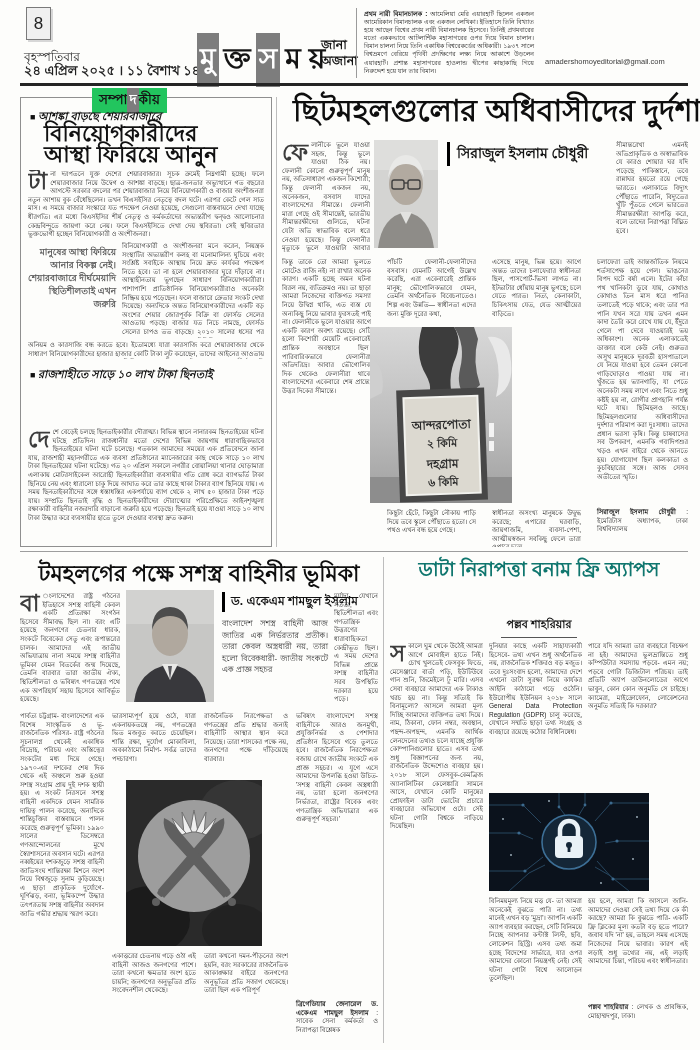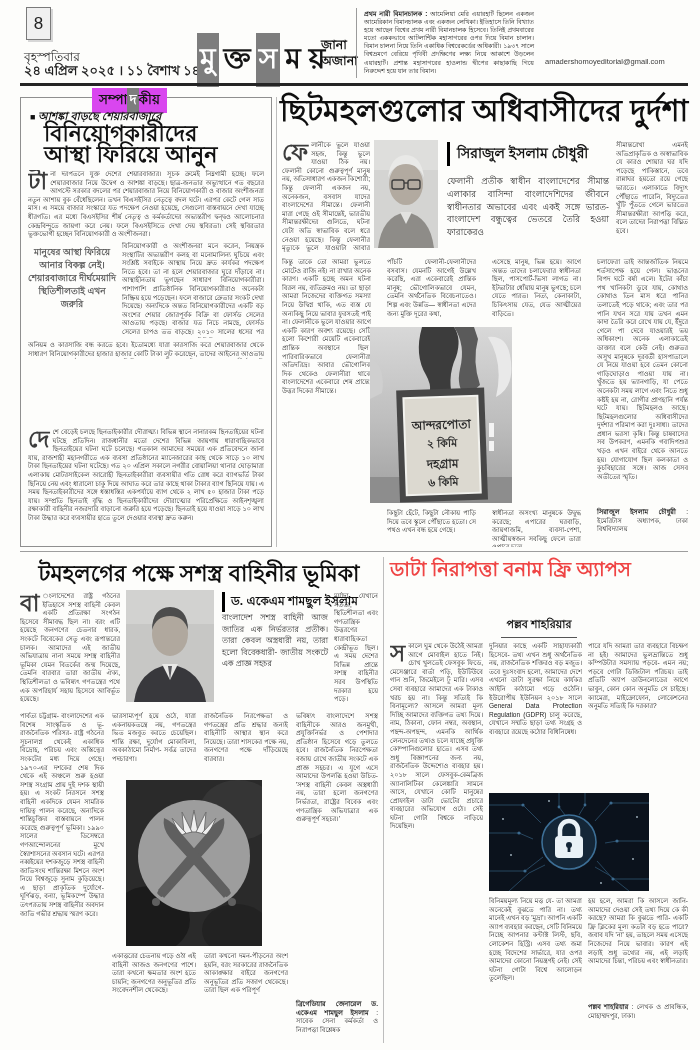--- a/index.html
+++ b/index.html
@@ -39,43 +39,43 @@
   
   .body-text { font-size:6.5px; line-height:8.6px; text-align:justify; color:#1c1c1c; overflow:hidden; }
   .dropcap { float:left; font-size:23px; line-height:23px; font-weight:bold; color:#3c3c3c; padding-right:3px; }
   .kicker { font-size:11px; font-weight:bold; color:#111; white-space:nowrap;font-style:italic; }
   .kicker::before { content:"■ "; font-size:9px; }
   .footer-credit { font-size:6.5px; line-height:8.6px; text-align:justify; color:#1c1c1c; }
   .footer-credit b { font-size:6.6px; }
 
   
   .edit-box { left:20px; top:97px; width:252px; height:450px; border:1px solid #8f8f8f; background:#fdfdfb; }
-  .edit-label { left:92px; top:88px; background:#d946ef; padding:0 7px; font-size:13.5px;
+  .edit-label { left:92px; top:88px; background:#22c55e; padding:0 7px; font-size:13.5px;
     font-weight:bold; color:#141414; display:flex; align-items:center; }
   .edit-label .hl-box { background:#7d7d7d; color:#fff; padding:1px 2px; }
   .e-headline { font-weight:bold; font-size:22px; line-height:20.5px; color:#111; }
-  .pull-quote { font-size:9px; line-height:13px; font-weight:bold; color:#5c5c5c; text-align:center; }
+  .pull-quote { font-size:9px; line-height:13px; font-weight:bold; color:#5c5c5c; text-align:right; }
 
   
   .v-rule { width:1px; background:#bdbdbd; }
   .h-rule { height:1px; background:#9d9d9d; }
-  .m-headline { left:280px; top:91px; width:408px; font-size:30px; line-height:40px;
+  .m-headline { left:293px; top:91px; width:408px; font-size:30px; line-height:40px;
     font-weight:bold; text-align:center; white-space:nowrap; color:#0e0e0e; }
   .byline { font-size:14px; font-weight:bold; border-left:3.5px solid #000; padding-left:7px; white-space:nowrap; color:#111; }
   .intro { margin-top:9px; font-size:8.7px; line-height:12.8px; text-align:justify; color:#2d2d2d; }
   .photo-frame { overflow:hidden; }
   .photo-frame svg { display:block; }
 
   
   .a-headline { left:20px; top:556px; width:358px; font-size:22px; font-weight:bold;
     text-align:center; white-space:nowrap; color:#0e0e0e; }
   .byline-sm { font-size:12px; font-weight:bold; border-left:3px solid #000; padding-left:6px; white-space:nowrap; color:#111; }
-  .intro-sm { margin-top:0; font-size:8px; line-height:11.5px; text-align:justify; color:#2d2d2d;font-family:Liberation Serif, serif; }
+  .intro-sm { margin-top:6px; font-size:8px; line-height:11.5px; text-align:justify; color:#2d2d2d; }
   .d-headline { left:390px; top:556px; width:298px; font-size:19.5px; line-height:27px;
-    font-weight:bold; color:#ef4444; }
+    font-weight:bold; text-align:center; color:#0f766e; }
   .d-author-wrap { left:390px; top:614px; width:298px; text-align:center; }
   .d-author { display:inline-block; font-size:11px; font-weight:bold; color:#111;
     padding:0 6px 2px; border-bottom:1px solid #555; }
 </style>
 </head>
 <body>
 
 <div class="page">
 
   <div class="abs pagenum-box">
@@ -115,20 +115,21 @@
 
   <div class="abs kicker" style="left:30px; top:108px;">আশঙ্কা বাড়ছে শেয়ারবাজারে</div>
   <div class="abs e-headline" style="left:44px; top:124px; width:205px;">বিনিয়োগকারীদের আস্থা ফিরিয়ে আনুন</div>
   <div class="abs body-text" style="left:28px; top:170px; width:236px; height:68px;">
     <span class="dropcap">টা</span><span>না দরপতনে যুক্ত দেশের শেয়ারবাজার। সূচক ক্রমেই নিম্নগামী হচ্ছে। ফলে শেয়ারবাজার নিয়ে উদ্বেগ ও আশঙ্কা বাড়ছে। ছাত্র-জনতার অভ্যুত্থানে গত বছরের আগস্টে সরকার বদলের পর শেয়ারবাজার নিয়ে বিনিয়োগকারী ও বাজার অংশীজনরা নতুন আশায় বুক বেঁধেছিলেন। তখন বিএসইসির নেতৃত্বে বদল ঘটে। এরপর কেটে গেল সাত মাস। এ সময়ে বাজার সংস্কারে যত পদক্ষেপ নেওয়া হয়েছে, সেগুলো বাস্তবায়নে দেখা যাচ্ছে ধীরগতি। এর মধ্যে বিএসইসির শীর্ষ নেতৃত্ব ও কর্মকর্তাদের অভ্যন্তরীণ দ্বন্দ্বও আলোচনার কেন্দ্রবিন্দুতে জায়গা করে নেয়। ফলে বিএসইসিতে দেখা দেয় স্থবিরতা। সেই স্থবিরতার ভুক্তভোগী হচ্ছেন বিনিয়োগকারী ও অংশীজনরা।</span>
   </div>
   <div class="abs pull-quote" style="left:28px; top:246px; width:88px; height:92px;">মানুষের আস্থা ফিরিয়ে আনার বিকল্প নেই। শেয়ারবাজারে দীর্ঘমেয়াদি স্থিতিশীলতাই এখন জরুরি</div>
   <div class="abs body-text" style="left:122px; top:242px; width:142px; height:96px;">বিনিয়োগকারী ও অংশীজনরা মনে করেন, নিয়ন্ত্রক সংস্থাটির অভ্যন্তরীণ কলহ বা মনোমালিন্য ঘুচিয়ে এবং সংশ্লিষ্ট সবাইকে আস্থায় নিয়ে দ্রুত কার্যকর পদক্ষেপ নিতে হবে। তা না হলে শেয়ারবাজার ঘুরে দাঁড়াবে না। আস্থাহীনতায় ভুগছেন সাধারণ বিনিয়োগকারীরা। পাশাপাশি প্রাতিষ্ঠানিক বিনিয়োগকারীরাও অনেকটা নিষ্ক্রিয় হয়ে পড়েছেন। ফলে বাজারে ক্রেতার সংকট দেখা দিয়েছে। অন্যদিকে অন্তত বিনিয়োগকারীদের একটি বড় অংশের শেয়ার জোরপূর্বক বিক্রি বা ফোর্সড সেলের আওতায় পড়ছে। বাজার যত নিচে নামছে, ফোর্সড সেলের চাপও তত বাড়ছে। ২০১০ সালের ধসের পর থেকে শেয়ারবাজারে এমন পরিস্থিতি চলছে। মাঝেমধ্যে অবশ্য বিদ্যুৎ ঝলকের মতো সূচক ঘুরে দাঁড়ায়, কিন্তু তা স্থায়ী হয় না।</div>
   <div class="abs body-text" style="left:28px; top:341px; width:236px; height:18px;">অনিয়ম ও কারসাজি বন্ধ করতে হবে। ইতোমধ্যে যারা কারসাজি করে শেয়ারবাজার থেকে সাধারণ বিনিয়োগকারীদের হাজার হাজার কোটি টাকা লুট করেছেন, তাদের আইনের আওতায় আনতে হবে। অর্থাৎ মানুষের আস্থা ফিরিয়ে আনার বিকল্প নেই। শেয়ারবাজারে দীর্ঘমেয়াদি স্থিতিশীলতাই এখন জরুরি।</div>
 
+  <div class="abs kicker" style="left:30px; top:366px;">রাজশাহীতে সাড়ে ১০ লাখ টাকা ছিনতাই</div>
   <div class="abs body-text" style="left:28px; top:428px; width:236px; height:112px;">
     <span class="dropcap">দে</span><span>শে বেড়েই চলছে ছিনতাইকারীর দৌরাত্ম্য। বিভিন্ন স্থানে নানারকম ছিনতাইয়ের ঘটনা ঘটছে প্রতিদিন। রাজধানীর মতো দেশের বিভিন্ন জায়গায় ধারাবাহিকভাবে ছিনতাইয়ের ঘটনা ঘটে চলেছে। গতকাল আমাদের সময়ের এক প্রতিবেদনে জানা যায়, রাজশাহী মহানগরীতে এক ব্যবসা প্রতিষ্ঠানের ম্যানেজারের কাছ থেকে সাড়ে ১০ লাখ টাকা ছিনতাইয়ের ঘটনা ঘটেছে। গত ২০ এপ্রিল সকালে নগরীর বোয়ালিয়া থানার ঘোড়ামারা এলাকায় মোটরসাইকেল আরোহী ছিনতাইকারীরা ব্যবসায়ীর গতি রোধ করে ব্যাগভর্তি টাকা ছিনিয়ে নেয় এবং ধারালো চাকু দিয়ে আঘাত করে তার কাছে থাকা টাকার ব্যাগ ছিনিয়ে যায়। এ সময় ছিনতাইকারীদের সঙ্গে ধস্তাধস্তির একপর্যায়ে ব্যাগ থেকে ২ লাখ ৫০ হাজার টাকা পড়ে যায়। সম্প্রতি ছিনতাই বৃদ্ধি ও ছিনতাইকারীদের দৌরাত্ম্যের পরিপ্রেক্ষিতে আইনশৃঙ্খলা রক্ষাকারী বাহিনীর নজরদারি বাড়ানো জরুরি হয়ে পড়েছে। ছিনতাই হয়ে যাওয়া সাড়ে ১০ লাখ টাকা উদ্ধার করে ব্যবসায়ীর হাতে তুলে দেওয়ার ব্যবস্থা দ্রুত করুন।</span>
   </div>
 
   <div class="abs v-rule" style="left:276px; top:97px; height:450px;"></div>
 
   <div class="abs m-headline">ছিটমহলগুলোর অধিবাসীদের দুর্দশা</div>
 
   <div class="abs body-text" style="left:282px; top:141px; width:88px; height:112px;">
     <span class="dropcap">ফে</span><span>লানীকে ভুলে যাওয়া সহজ, কিন্তু ভুলে যাওয়া ঠিক নয়। ফেলানী কোনো গুরুত্বপূর্ণ মানুষ নয়, অতিসাধারণ একজন কিশোরী; কিন্তু ফেলানী একজন নয়, অনেকজন, বসবাস যাদের বাংলাদেশের সীমান্তে। ফেলানী মারা গেছে ওই সীমান্তেই, ভারতীয় সীমান্তরক্ষীদের গুলিতে, ঘটনা যেটা অতি স্বাভাবিক বলে ধরে নেওয়া হয়েছে। কিন্তু ফেলানীর মৃত্যুকে ভুলে যাওয়াটা আবার সহজও নয় এবং ঠিকও নয়। কেননা তার মৃত্যু একটি প্রতীকী ঘটনা বটে।</span>
@@ -143,21 +144,20 @@
       <rect x="18" y="40" width="12" height="9" rx="2" fill="none" stroke="#3e3e3e" stroke-width="1.4"></rect>
       <rect x="34" y="40" width="12" height="9" rx="2" fill="none" stroke="#3e3e3e" stroke-width="1.4"></rect>
       <line x1="30" y1="43" x2="34" y2="43" stroke="#3e3e3e" stroke-width="1.4"></line>
       <path d="M4 108 Q8 76 32 72 Q56 76 60 108 Z" fill="#8e8c88"></path>
       <path d="M26 72 L32 84 L38 72 Z" fill="#e2e2e0"></path>
     </svg>
   </div>
 
   <div class="abs" style="left:447px; top:142px; width:162px;">
     <div class="byline">সিরাজুল ইসলাম চৌধুরী</div>
-    <div class="intro">ফেলানী প্রতীক স্বাধীন বাংলাদেশের সীমান্ত এলাকার বাসিন্দা বাংলাদেশিদের জীবনে স্বাধীনতার অভাবের এবং একই সঙ্গে ভারত-বাংলাদেশ বন্ধুত্বের ভেতরে তৈরি হওয়া ফারাকেরও</div>
   </div>
 
   <div class="abs body-text" style="left:616px; top:141px; width:72px; height:112px;">সীমান্তরেখা এমনই অতিপ্রাকৃতিক ও অস্বাভাবিক যে কারও শোয়ার ঘর যদি পড়েছে পাকিস্তানে, তবে রান্নাঘর হয়তো রয়ে গেছে ভারতে। এলাকাতে বিদ্যুৎ পৌঁছাতে পারেনি, বিদ্যুতের খুঁটি পুঁততে গেলে ভারতের সীমান্তরক্ষীরা আপত্তি করে, বলে তাদের নিরাপত্তা বিঘ্নিত হবে।</div>
 
   <div class="abs body-text" style="left:282px; top:258px; width:89px; height:288px;">কিন্তু তাকে তো আমরা ভুলতে মোটেও রাজি নই। না রাখার অনেক কারণ। একটি হচ্ছে অমন ঘটনা বিরল নয়, ব্যতিক্রমও নয়। তা ছাড়া আমরা নিজেদের ব্যক্তিগত সমস্যা নিয়ে উদ্বিগ্ন থাকি, এত ব্যস্ত যে অন্যকিছু নিয়ে ভাবার ফুরসতই পাই না। ফেলানীকে ভুলে যাওয়ার আগে একটি কারণ অবশ্য রয়েছে। সেটি হলো কিশোরী মেয়েটি একেবারেই প্রান্তিক অবস্থানে ছিল। পারিবারিকভাবে ফেলানীরা অতিদরিদ্র। আবার ভৌগোলিক দিক থেকেও ফেলানীরা থাকে বাংলাদেশের একেবারে শেষ প্রান্তে; উত্তর দিকের সীমান্তে।</div>
   <div class="abs body-text" style="left:387px; top:258px; width:89px; height:64px;">পাঁচটি ফেলানী-ফেলানীদের বসবাস। যেমনটি আগেই উল্লেখ করেছি, এরা একেবারেই প্রান্তিক মানুষ; ভৌগোলিকভাবে যেমন, তেমনি অর্থনৈতিক বিবেচনাতেও। শিল্প এবং উন্নতি— স্বাধীনতা এদের জন্য মুক্তি দূরের কথা,</div>
   <div class="abs body-text" style="left:492px; top:258px; width:89px; height:64px;">এসেছে মানুষ, ভিন্ন হয়ে। আগে অন্তত তাদের চলাফেরার স্বাধীনতা ছিল, পাসপোর্ট-ভিসা লাগত না। ইটভাটার ধোঁয়ায় মানুষ ভুগছে; চলে যেতে পারত। নিত্য, কেনাকাটা, চিকিৎসায় যেত, যেত আত্মীয়ের বাড়িতে।</div>
 
   <div class="abs photo-frame" style="left:370px; top:327px; width:142px; height:176px;">
     <svg width="142" height="176" viewBox="0 0 142 176">

